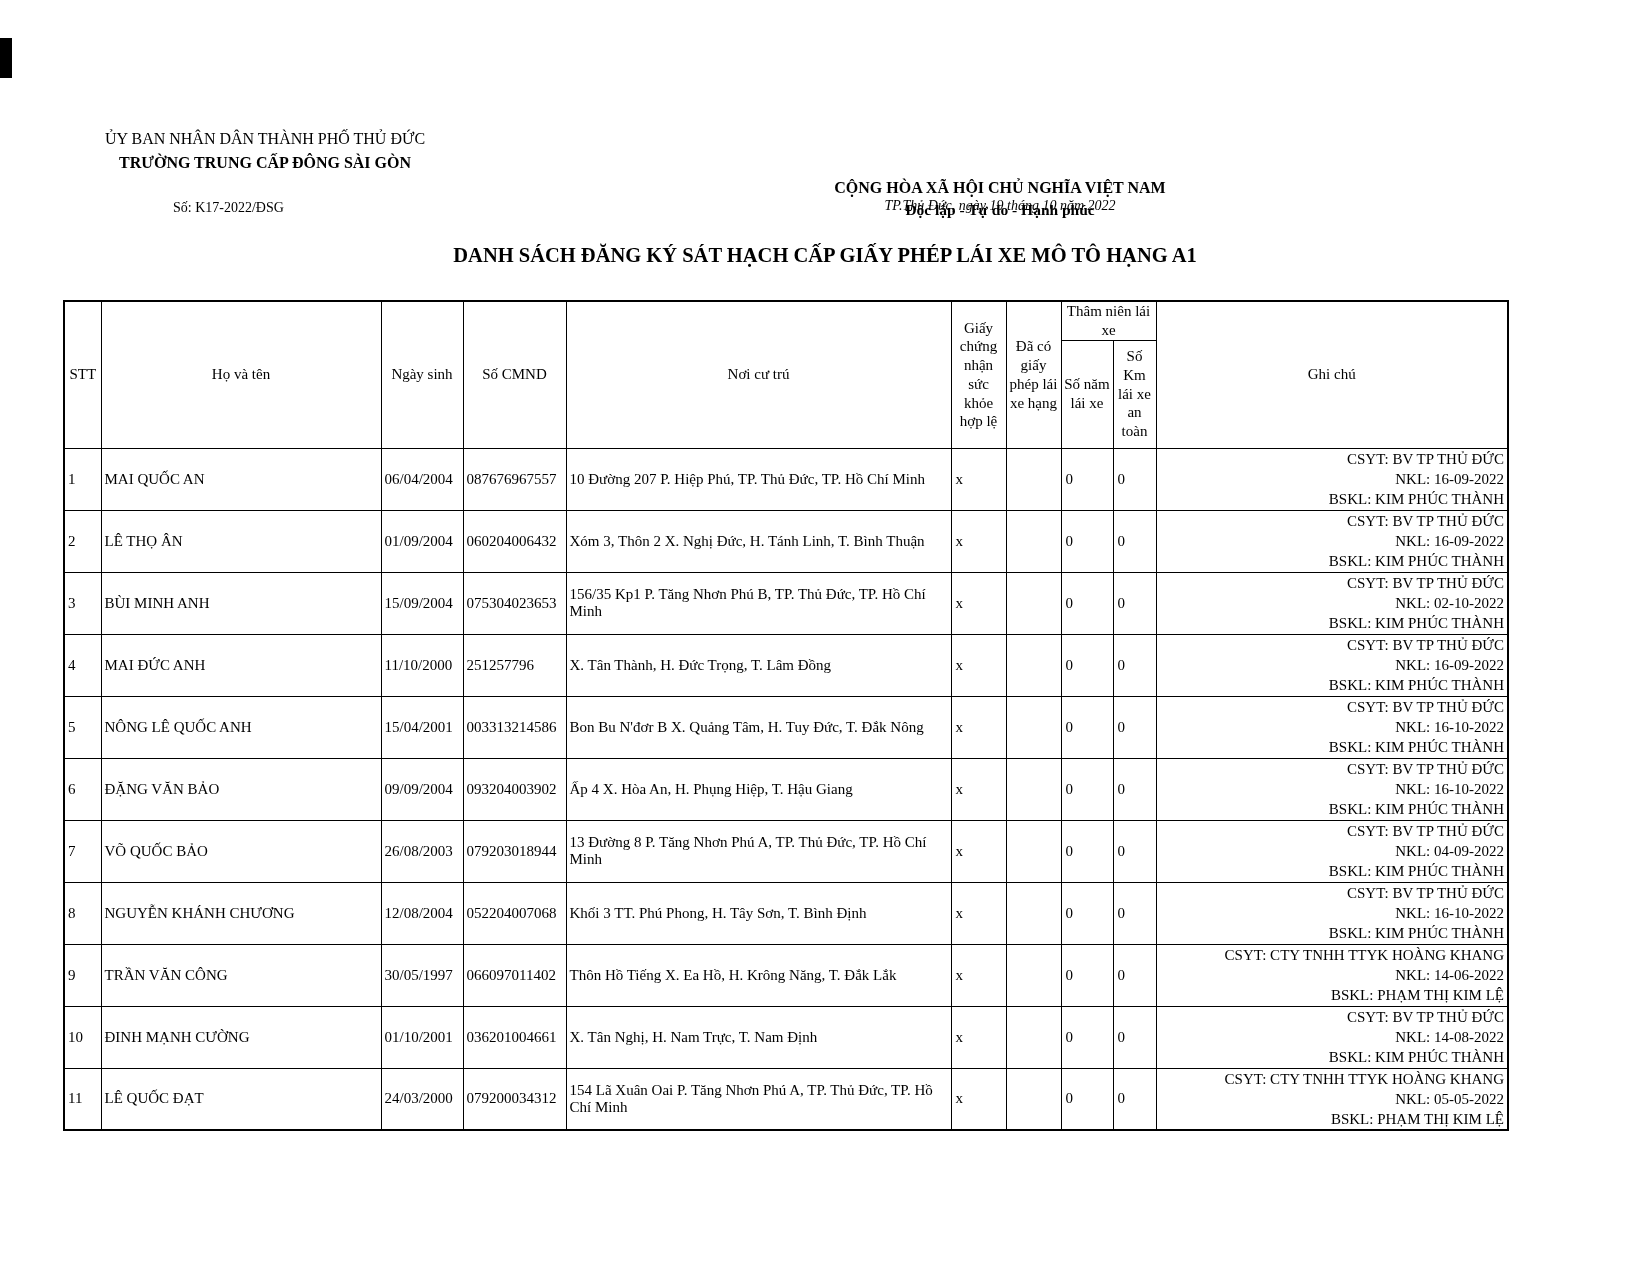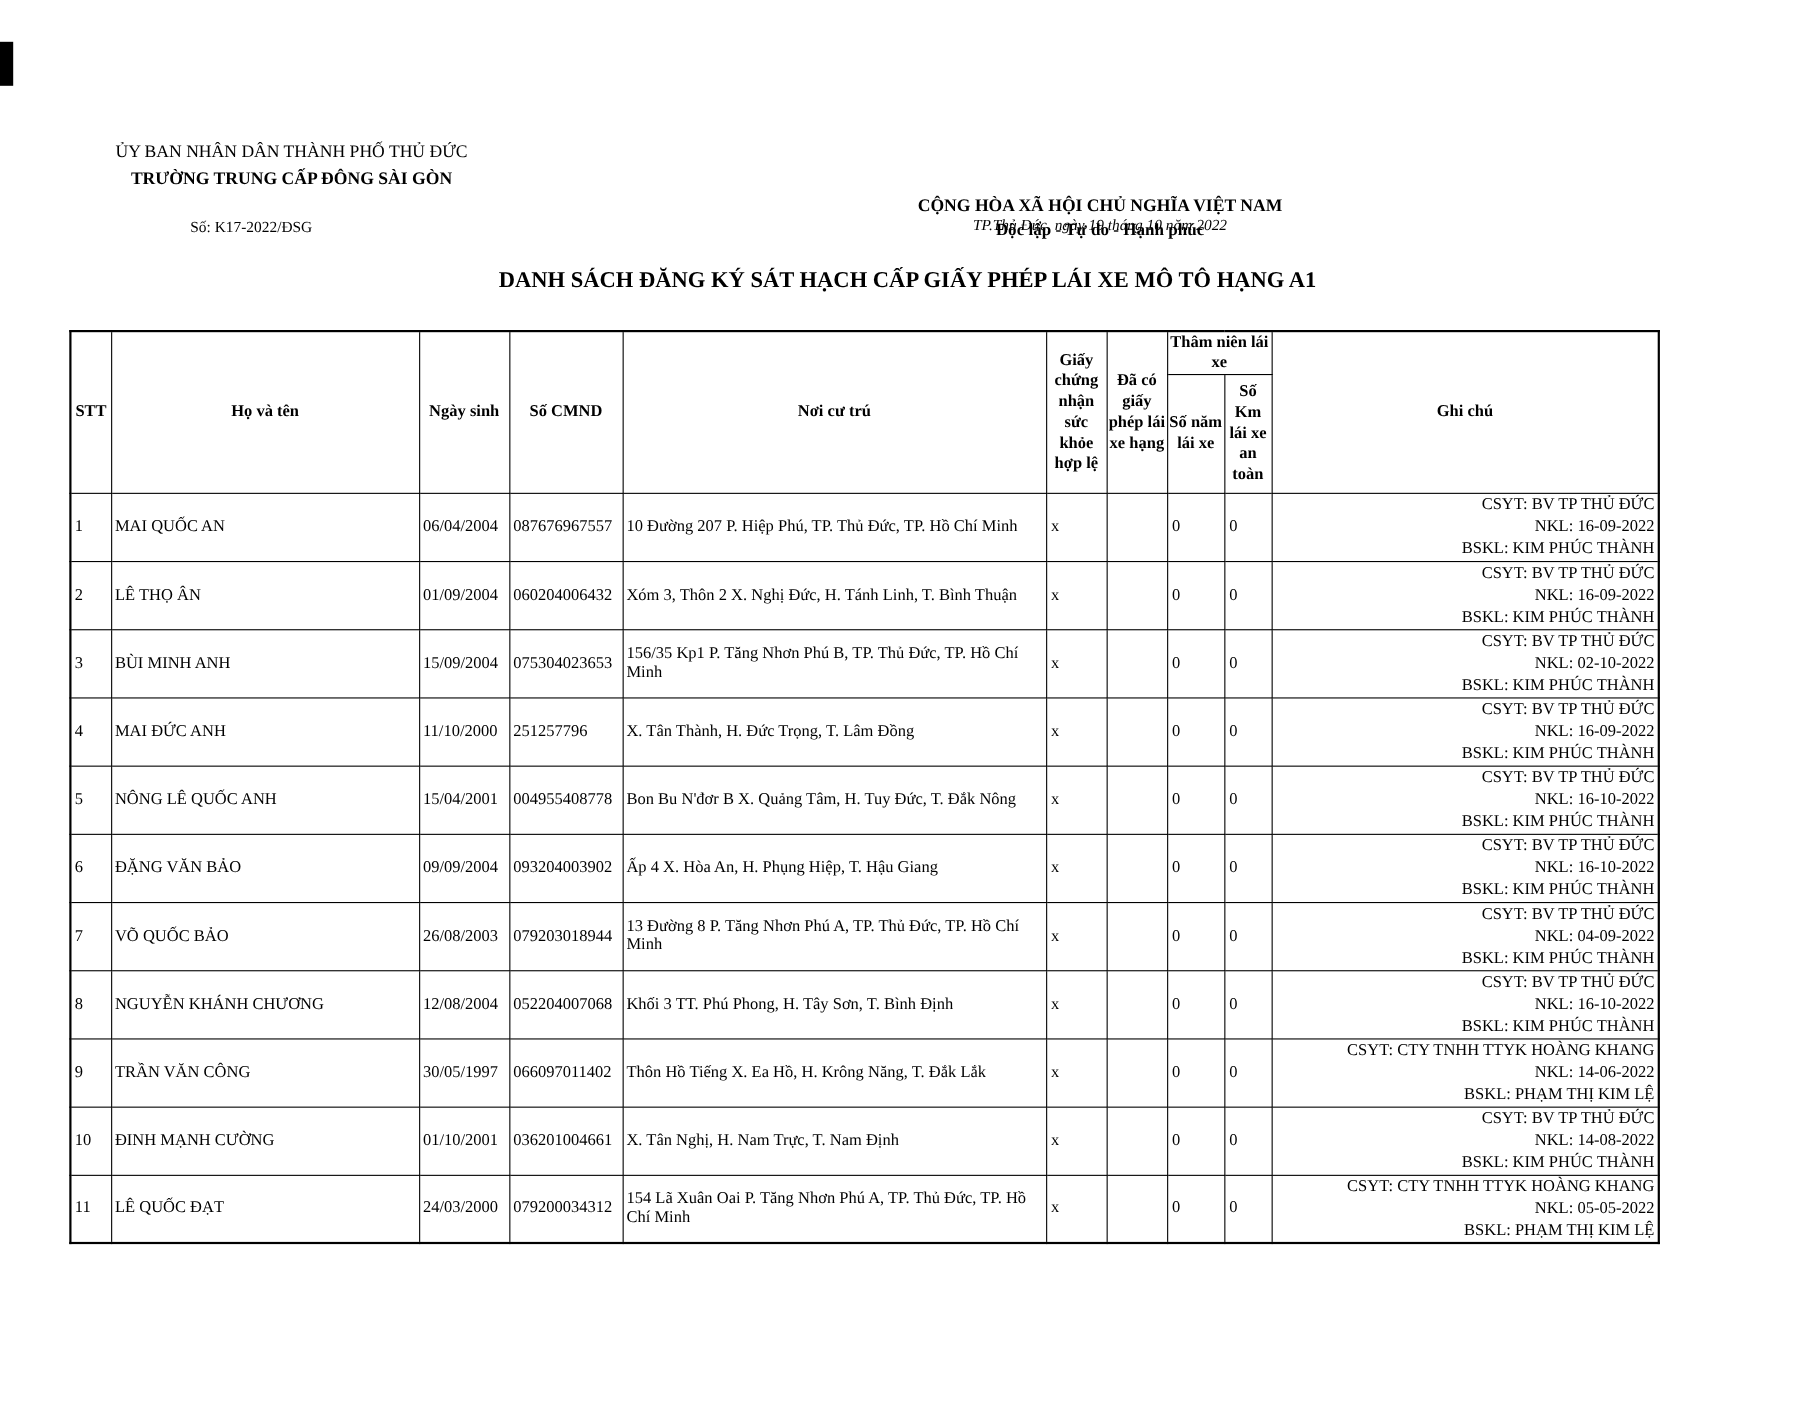--- a/index.html
+++ b/index.html
@@ -23,21 +23,21 @@
 
   table.reg-table {
     position:absolute; left:63px; top:300px; width:1444px;
     border-collapse:collapse; table-layout:fixed;
     border:2px solid #000;
   }
   .reg-table th, .reg-table td {
     border:1px solid #000; padding:1px 3px; overflow:hidden;
     font-size:15px; word-wrap:break-word;
   }
-  .reg-table thead th { font-weight:bold; text-align:center; vertical-align:middle; line-height:1.25; padding:0 1px; }
+  .reg-table thead th { font-weight:normal; text-align:center; vertical-align:middle; line-height:1.25; padding:0 1px; }
   .reg-table thead tr.group-row { height:24px; }
   .reg-table thead tr.sub-row { height:108px; }
   .reg-table tbody tr { height:62px; }
   .reg-table tbody td { vertical-align:middle; text-align:left; }
   td.cell-stt { text-align:center; }
   td.cell-notes { vertical-align:top; padding:0 3px; }
   td.cell-notes div { line-height:20px; white-space:nowrap;text-align:right; }
   td.cell-health, td.cell-license, td.cell-years, td.cell-km { padding-left:4px; }
 </style>
 </head>
@@ -153,21 +153,21 @@
         <td class="cell-notes">
           <div>CSYT: BV TP THỦ ĐỨC</div>
           <div>NKL: 16-09-2022</div>
           <div>BSKL: KIM PHÚC THÀNH</div>
         </td>
       </tr>
       <tr>
         <td class="cell-stt">5</td>
         <td class="cell-name">NÔNG LÊ QUỐC ANH</td>
         <td class="cell-dob">15/04/2001</td>
-        <td class="cell-cmnd">004955408778</td>
+        <td class="cell-cmnd">003313214586</td>
         <td class="cell-address">Bon Bu N'đơr B X. Quảng Tâm, H. Tuy Đức, T. Đắk Nông</td>
         <td class="cell-health">x</td>
         <td class="cell-license"></td>
         <td class="cell-years">0</td>
         <td class="cell-km">0</td>
         <td class="cell-notes">
           <div>CSYT: BV TP THỦ ĐỨC</div>
           <div>NKL: 16-10-2022</div>
           <div>BSKL: KIM PHÚC THÀNH</div>
         </td>

